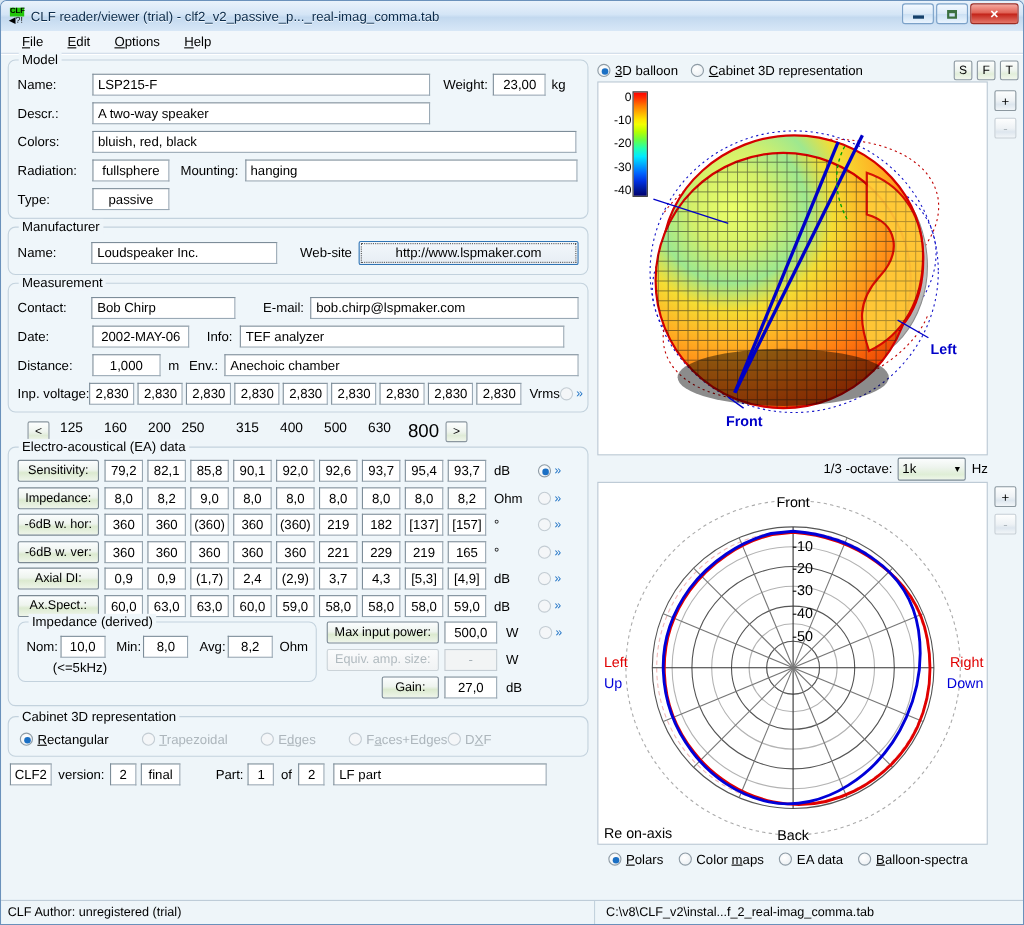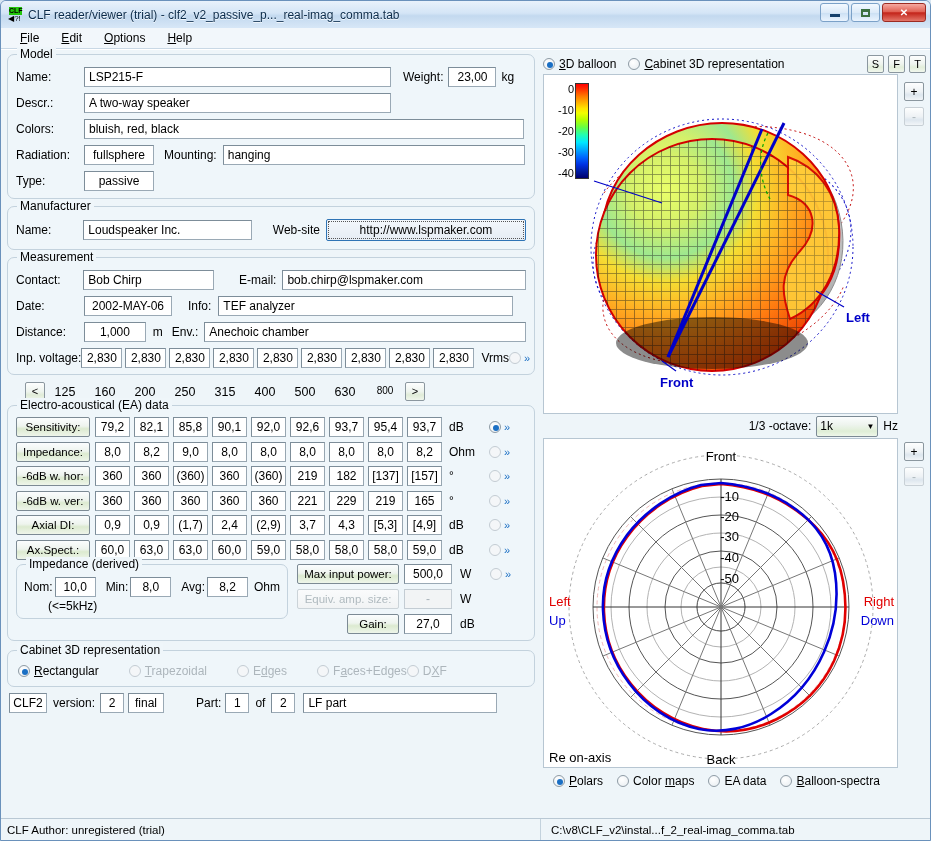--- a/index.html
+++ b/index.html
@@ -298,26 +298,26 @@
           </div>
         </div>
       </div>
 
       <div class="freqstrip">
         <div class="tinybtn">&lt;</div>
         <div id="freq-bands" style="display:flex">
             <div class="f" style="width: 40px; text-align: center; font-size: 12.5px;">125</div>
             <div class="f" style="width: 40px; text-align: center; font-size: 12.5px;">160</div>
             <div class="f" style="width: 40px; text-align: center; font-size: 12.5px;">200</div>
-            <div class="f" style="width: 40px; text-align: center; font-size: 12.5px;">250</div>
+            <div class="f" style="width: 40px; text-align: left; font-size: 12.5px;">250</div>
             <div class="f" style="width: 40px; text-align: center; font-size: 12.5px;">315</div>
             <div class="f" style="width: 40px; text-align: center; font-size: 12.5px;">400</div>
             <div class="f" style="width: 40px; text-align: center; font-size: 12.5px;">500</div>
             <div class="f" style="width: 40px; text-align: center; font-size: 12.5px;">630</div>
-            <div class="f" style="width: 40px; text-align: center; font-size: 10px;">800</div>
+            <div class="f" style="width: 40px; text-align: center; font-size: 17px;">800</div>
           </div>
         <div class="tinybtn">&gt;</div>
       </div>
 
       <div class="gb">
         <div class="gb-title">Electro-acoustical (EA) data</div>
         <div class="gb-inner" style="padding:11px 8px 6px 8px">
           <div id="ea-rows">
               <div class="ea-row">
                 <div class="gbtn ea-name" style="width: 74px; margin-right: 5px; font-size: 11.5px;">Sensitivity:</div>

